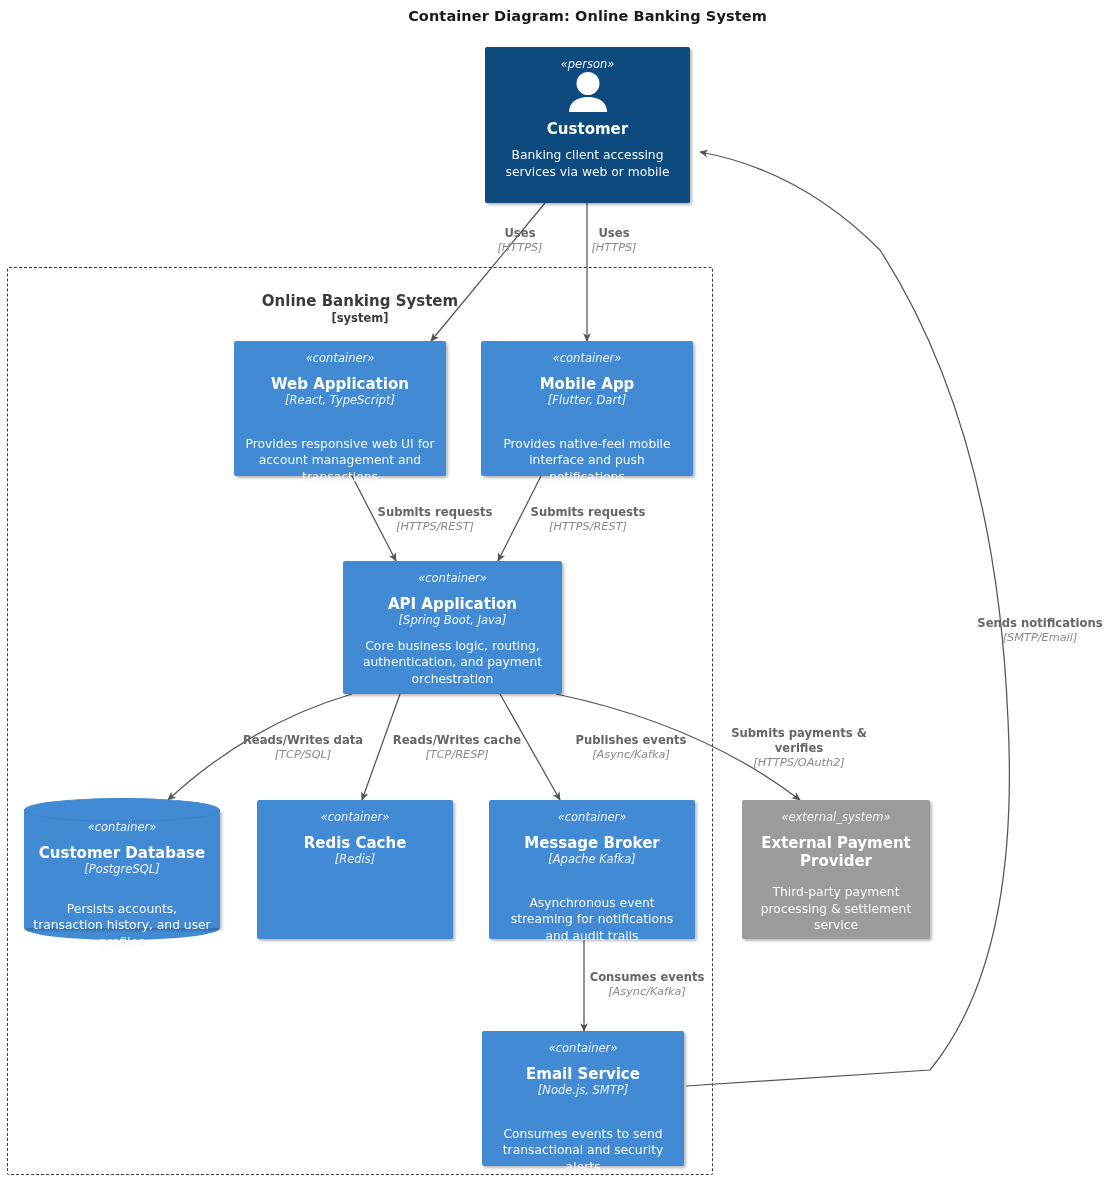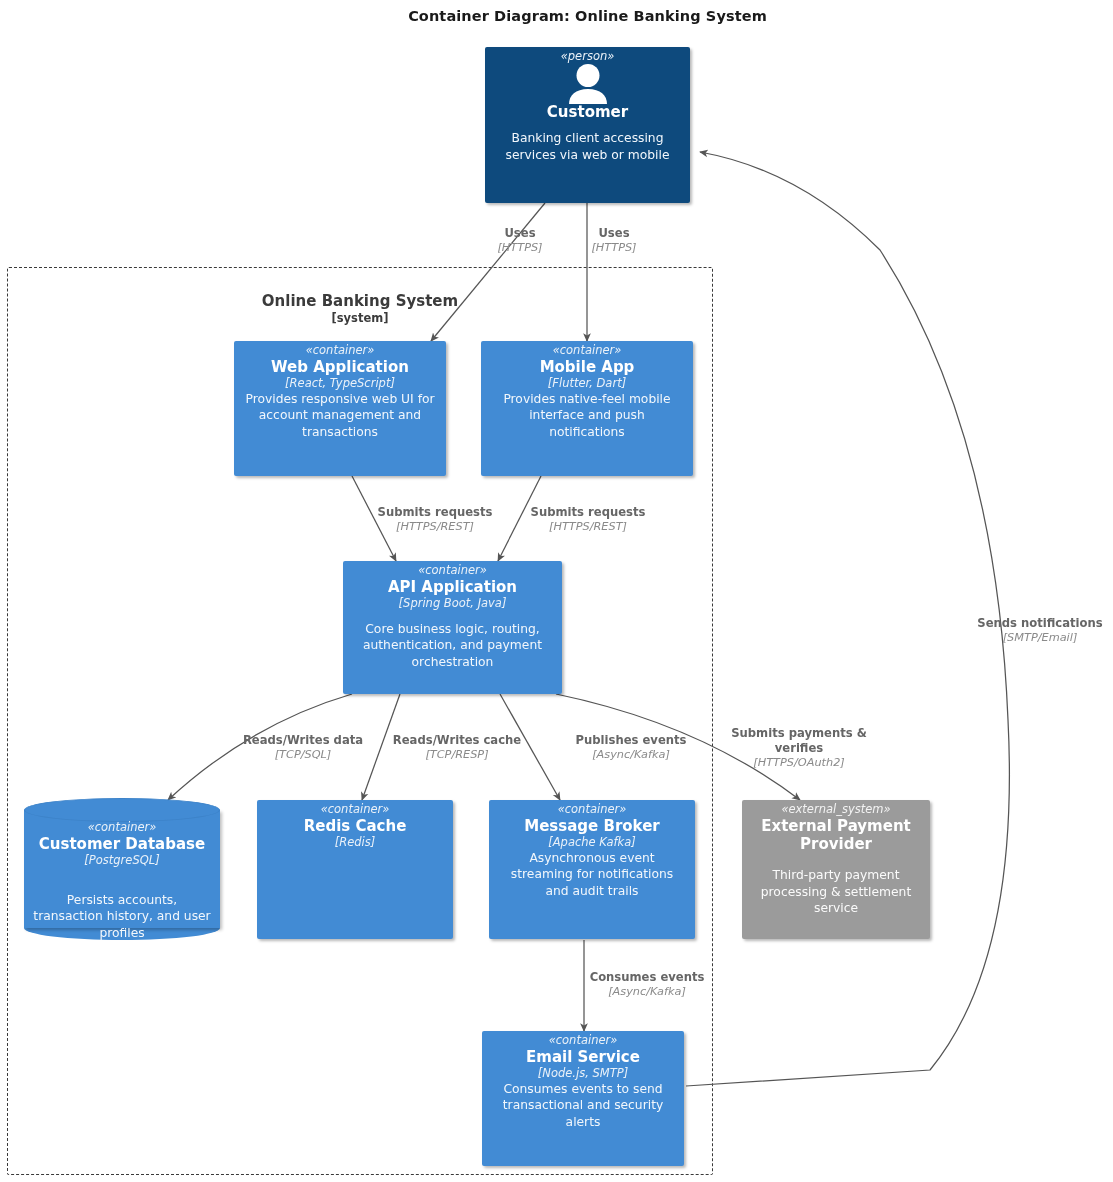--- a/index.html
+++ b/index.html
@@ -13,26 +13,26 @@
   .diagram-title{position:absolute;left:0;top:8px;width:1113px;text-align:center;
       font-size:14.5px;font-weight:bold;color:#1a1a1a;letter-spacing:.1px;margin-left:31px;}
 
   
   .boundary{position:absolute;border:1.6px dashed #3a3a3a;border-radius:2px;box-sizing:border-box;}
   .boundary-title{position:absolute;text-align:center;font-size:15px;font-weight:bold;color:#3b3b3b;line-height:1.28;}
   .boundary-title .sub{display:block;font-size:11.5px;font-weight:bold;color:#3b3b3b;}
 
   
   .node{position:absolute;box-sizing:border-box;color:#ffffff;text-align:center;
-        padding:2px 9px 11px;border-radius:2px;
+        padding:10px 9px 11px;border-radius:2px;
         box-shadow:2px 2px 3px rgba(0,0,0,.28);}
   .node .stereo{font-size:11.5px;font-style:italic;color:#eaf1f8;line-height:1.25;}
-  .node .name{font-size:15px;font-weight:bold;line-height:1.2;margin-top:1px;}
+  .node .name{font-size:15px;font-weight:bold;line-height:1.2;margin-top:10px;}
   .node .tech{font-size:11.5px;font-style:italic;color:#e9f1f9;line-height:1.25;}
-  .node .desc{font-size:12.3px;line-height:1.34;color:#f2f7fc;margin-top:0;}
+  .node .desc{font-size:12.3px;line-height:1.34;color:#f2f7fc;margin-top:28px;}
 
   .node.person{background:#0e4a7d;}
   .node.container{background:#428bd4;}
   .node.external{background:#9b9b9b;}
   .node.external .stereo,.node.external .tech{color:#f3f3f3;}
   .node.external .desc{color:#fbfbfb;}
 
   
   .person-icon{width:100%;height:38px;display:flex;align-items:flex-start;justify-content:center;margin:1px 0 0;}
   .person-icon svg{display:block;}

